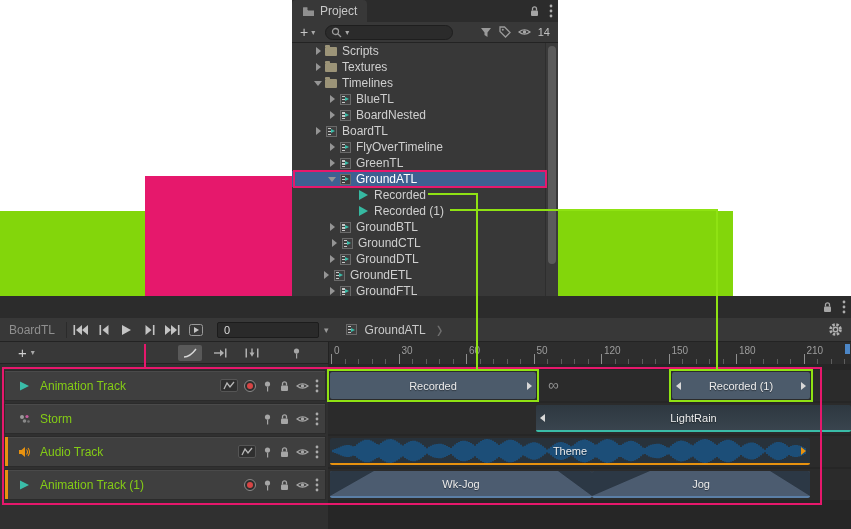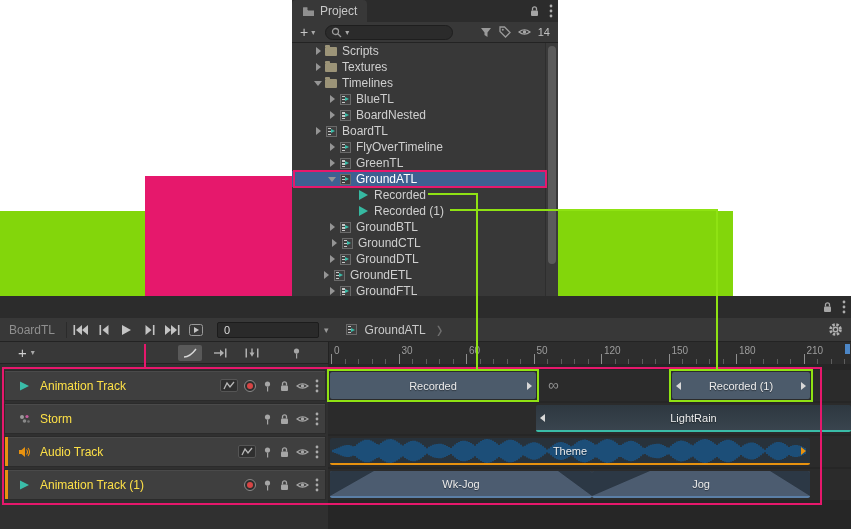--- a/index.html
+++ b/index.html
@@ -60,21 +60,21 @@
   .tick{position:absolute;bottom:0;width:1px;height:5px;background:#5E5E5E;}
   .tick.major{height:10px;background:#8F8F8F;}
   .ticklabel{position:absolute;top:3px;font-size:10px;color:#9D9D9D;}
   #endmarker{position:absolute;right:1px;top:2px;width:5px;height:10px;}
   #tracksarea{position:absolute;top:68px;left:0;right:0;bottom:0;background:#262626;}
   .headcol{position:absolute;left:0;top:0;width:328px;bottom:0;background:#303030;}
   .lanebg{position:absolute;left:328px;right:0;height:31px;background:#2B2B2B;}
   .thead{position:absolute;left:4px;width:322px;height:31px;background:#3F3F3F;display:flex;align-items:center;border:1px solid #2B2B2B;box-shadow:inset 0 1px 0 #4A4A4A;}
   .strip{position:absolute;left:0;top:0;bottom:0;width:3px;}
   .tkicon{margin-left:11px;width:16px;display:flex;justify-content:center;flex:0 0 auto;}
-  .tkname{margin-left:8px;font-size:12px;color:#fde047;white-space:nowrap;}
+  .tkname{margin-left:8px;font-size:12px;color:#84cc16;white-space:nowrap;}
   .cluster{margin-left:auto;display:flex;align-items:center;gap:6px;padding-right:6px;}
   .recbtn{width:12px;height:12px;border-radius:50%;border:1px solid #8A8A8A;display:flex;align-items:center;justify-content:center;background:#2E2E2E;}
   .recdot{width:6px;height:6px;border-radius:50%;}
   .curvebtn{width:18px;height:13px;background:#2F2F2F;border:1px solid #555555;border-radius:2px;display:flex;align-items:center;justify-content:center;}
 
   .clip{position:absolute;height:27px;border-radius:2px;display:flex;align-items:center;justify-content:center;font-size:11px;color:#ECECEC;overflow:hidden;}
   .clip.anim{background:#4C5B6B;}
   .clip.storm{background:linear-gradient(#2E3840,#39444E);border-bottom:2px solid #3ABCA8;}
   .clip.audio{background:#28323B;border-bottom:2px solid #E8920F;}
   .clip.blend{background:#4C5C70;border-bottom:2px solid #5B7FA6;}

